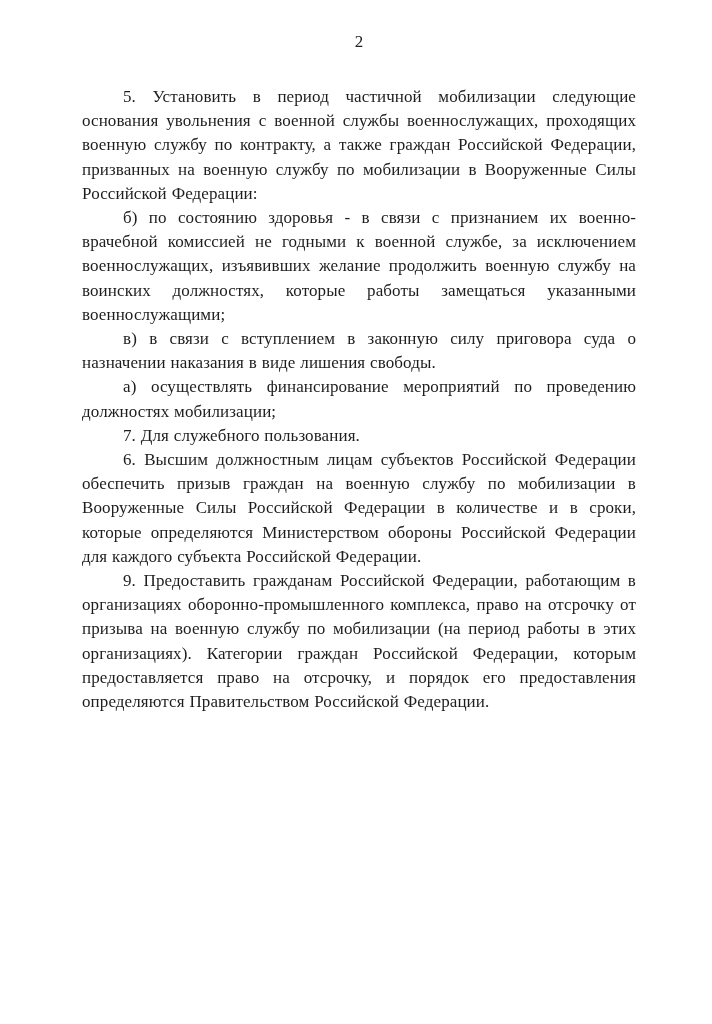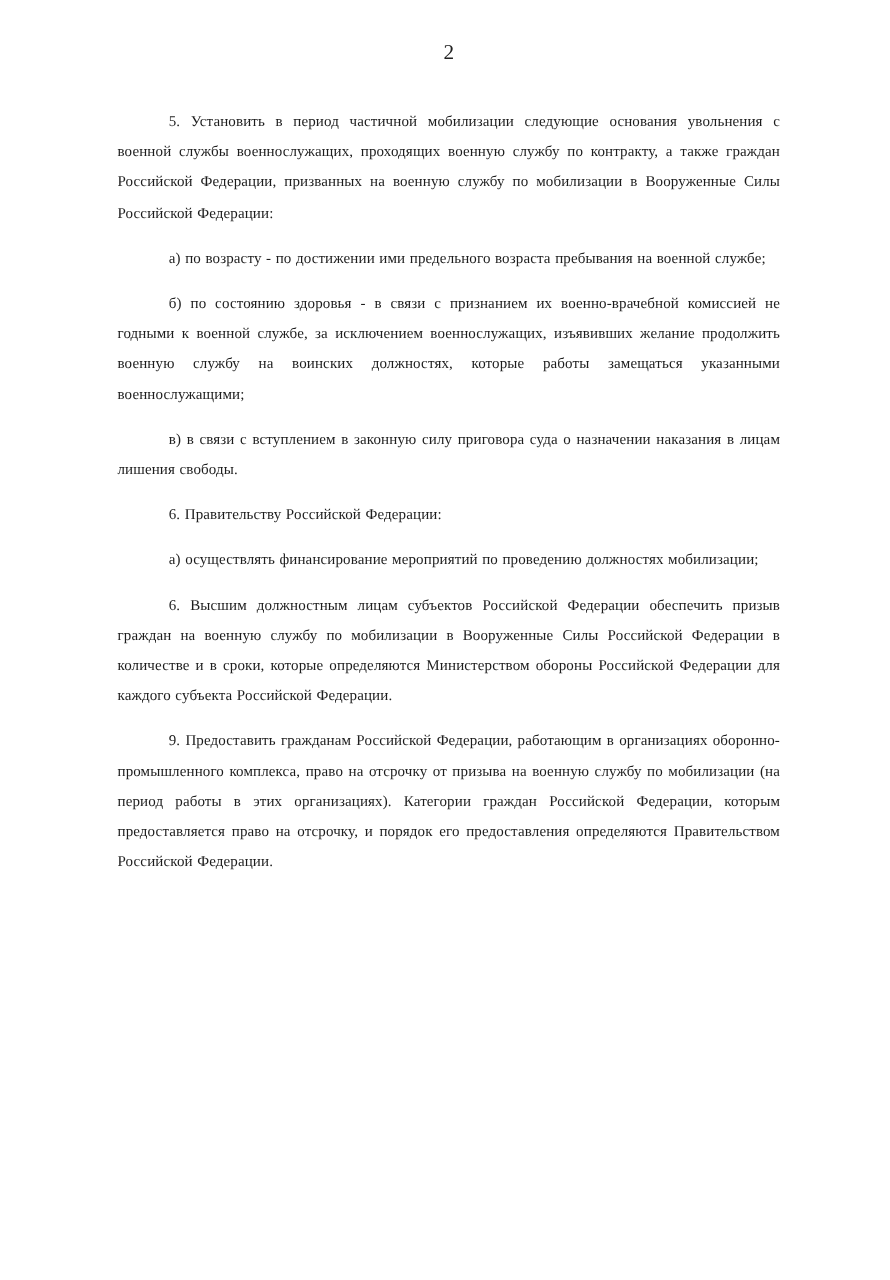--- a/index.html
+++ b/index.html
@@ -19,36 +19,35 @@
     color: #1d1d1d;
   }
   .page-number {
     text-align: center;
     font-size: 17px;
     line-height: 20px;
     margin: 0 0 33px 0;
     color: #222222;
   }
   .para {
-    margin: 12px;
-    font-size: 12px;
+    margin: 0;
+    font-size: 17px;
     line-height: 24.2px;
     text-align: justify;
     text-indent: 41px;
     word-spacing: 0.5px;
     letter-spacing: 0.1px;
   }
 </style>
 </head>
 <body>
 
 <div class="page">
   <div class="page-number">2</div>
 
   <p class="para">5. Установить в период частичной мобилизации следующие основания увольнения с военной службы военнослужащих, проходящих военную службу по контракту, а также граждан Российской Федерации, призванных на военную службу по мобилизации в Вооруженные Силы Российской Федерации:</p>
-  <p class="para">а) по возрасту - по достижении ими предельного возраста пребывания на военной службе;</p>
   <p class="para">б) по состоянию здоровья - в связи с признанием их военно-врачебной комиссией не годными к военной службе, за исключением военнослужащих, изъявивших желание продолжить военную службу на воинских должностях, которые работы замещаться указанными военнослужащими;</p>
-  <p class="para">в) в связи с вступлением в законную силу приговора суда о назначении наказания в лицам лишения свободы.</p>
-  <p class="para">6. Правительству Российской Федерации:</p>
+  <p class="para">в) в связи с вступлением в законную силу приговора суда о назначении наказания в виде лишения свободы.</p>
   <p class="para">а) осуществлять финансирование мероприятий по проведению должностях мобилизации;</p>
+  <p class="para">7. Для служебного пользования.</p>
   <p class="para">6. Высшим должностным лицам субъектов Российской Федерации обеспечить призыв граждан на военную службу по мобилизации в Вооруженные Силы Российской Федерации в количестве и в сроки, которые определяются Министерством обороны Российской Федерации для каждого субъекта Российской Федерации.</p>
   <p class="para">9. Предоставить гражданам Российской Федерации, работающим в организациях оборонно-промышленного комплекса, право на отсрочку от призыва на военную службу по мобилизации (на период работы в этих организациях). Категории граждан Российской Федерации, которым предоставляется право на отсрочку, и порядок его предоставления определяются Правительством Российской Федерации.</p>
 </div>
 
 </body></html>

